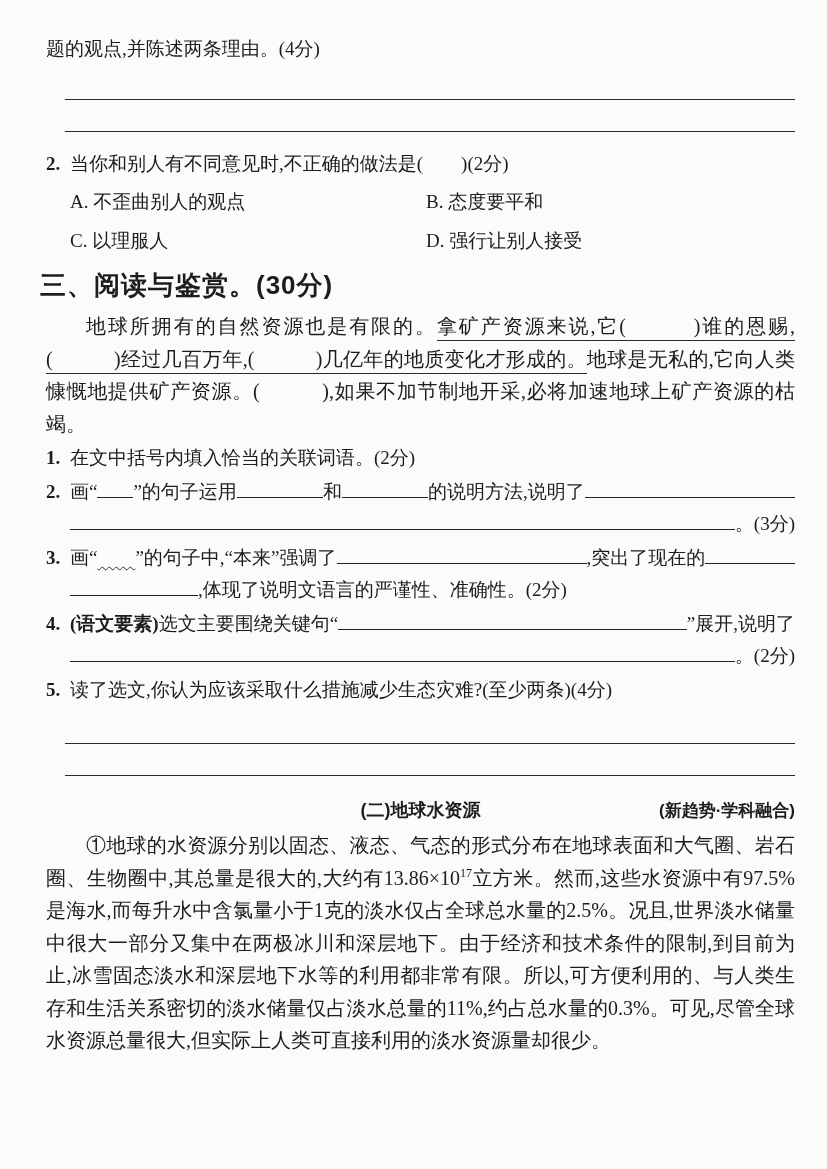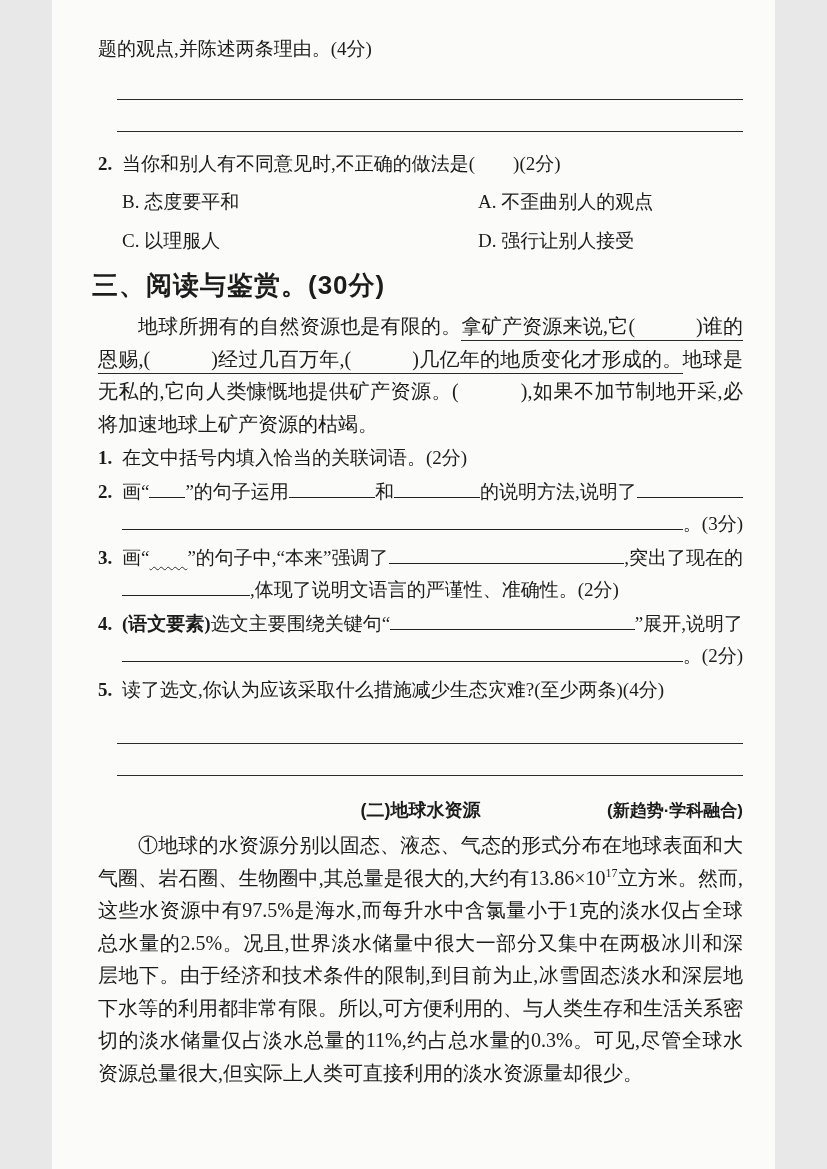--- a/index.html
+++ b/index.html
@@ -1,17 +1,17 @@
 <!DOCTYPE html>
 <html><head>
 <meta charset="utf-8">
 <style>
   html,body{margin:0;padding:0;background:#e8e8e8;}
   .page{
-    position:relative; width:723px; height:1169px; margin:0 auto;
+    position:relative; width:827px; height:1169px; margin:0 auto;
     background:#fbfbfa; color:#1c1c1c; overflow:hidden;
     font-family:"Liberation Serif","DejaVu Serif",serif;
     box-sizing:border-box; padding:36px 32px 0 46px;
   }
   .cont-line{font-size:19px; line-height:26px;}
   .ans-group{padding-left:19px; margin-top:6px;}
   .ans-line{height:31px; border-bottom:1.3px solid #2a2a2a;}
   .q{display:flex; margin-top:0;}
   .qnum{font-weight:bold; width:24px; flex-shrink:0; font-size:19px; line-height:32px;}
   .qbody{flex:1; min-width:0;}
@@ -48,22 +48,22 @@
   <div class="ans-group">
     <div class="ans-line"></div>
     <div class="ans-line"></div>
   </div>
 
   <div class="q choice">
     <span class="qnum">2.</span>
     <div class="qbody">
       <div class="qline inline"><span class="seg-p">当你和别人有不同意见时,不正确的做法是(　　)(2分)</span></div>
       <div class="opts">
+        <span>A. 不歪曲别人的观点</span>
         <span>B. 态度要平和</span>
-        <span>A. 不歪曲别人的观点</span>
         <span>C. 以理服人</span>
         <span>D. 强行让别人接受</span>
       </div>
     </div>
   </div>
 
   <h2 class="sec">三、阅读与鉴赏。(30分)</h2>
 
 
   <p class="para"><span class="seg-p">地球所拥有的自然资源也是有限的。</span><span class="seg-u">拿矿产资源来说,它(　　　)谁的恩赐,(　　　)经过几百万年,(　　　)几亿年的地质变化才形成的。</span><span class="seg-p">地球是无私的,它向人类慷慨地提供矿产资源。(　　　),如果不加节制地开采,必将加速地球上矿产资源的枯竭。</span></p>

